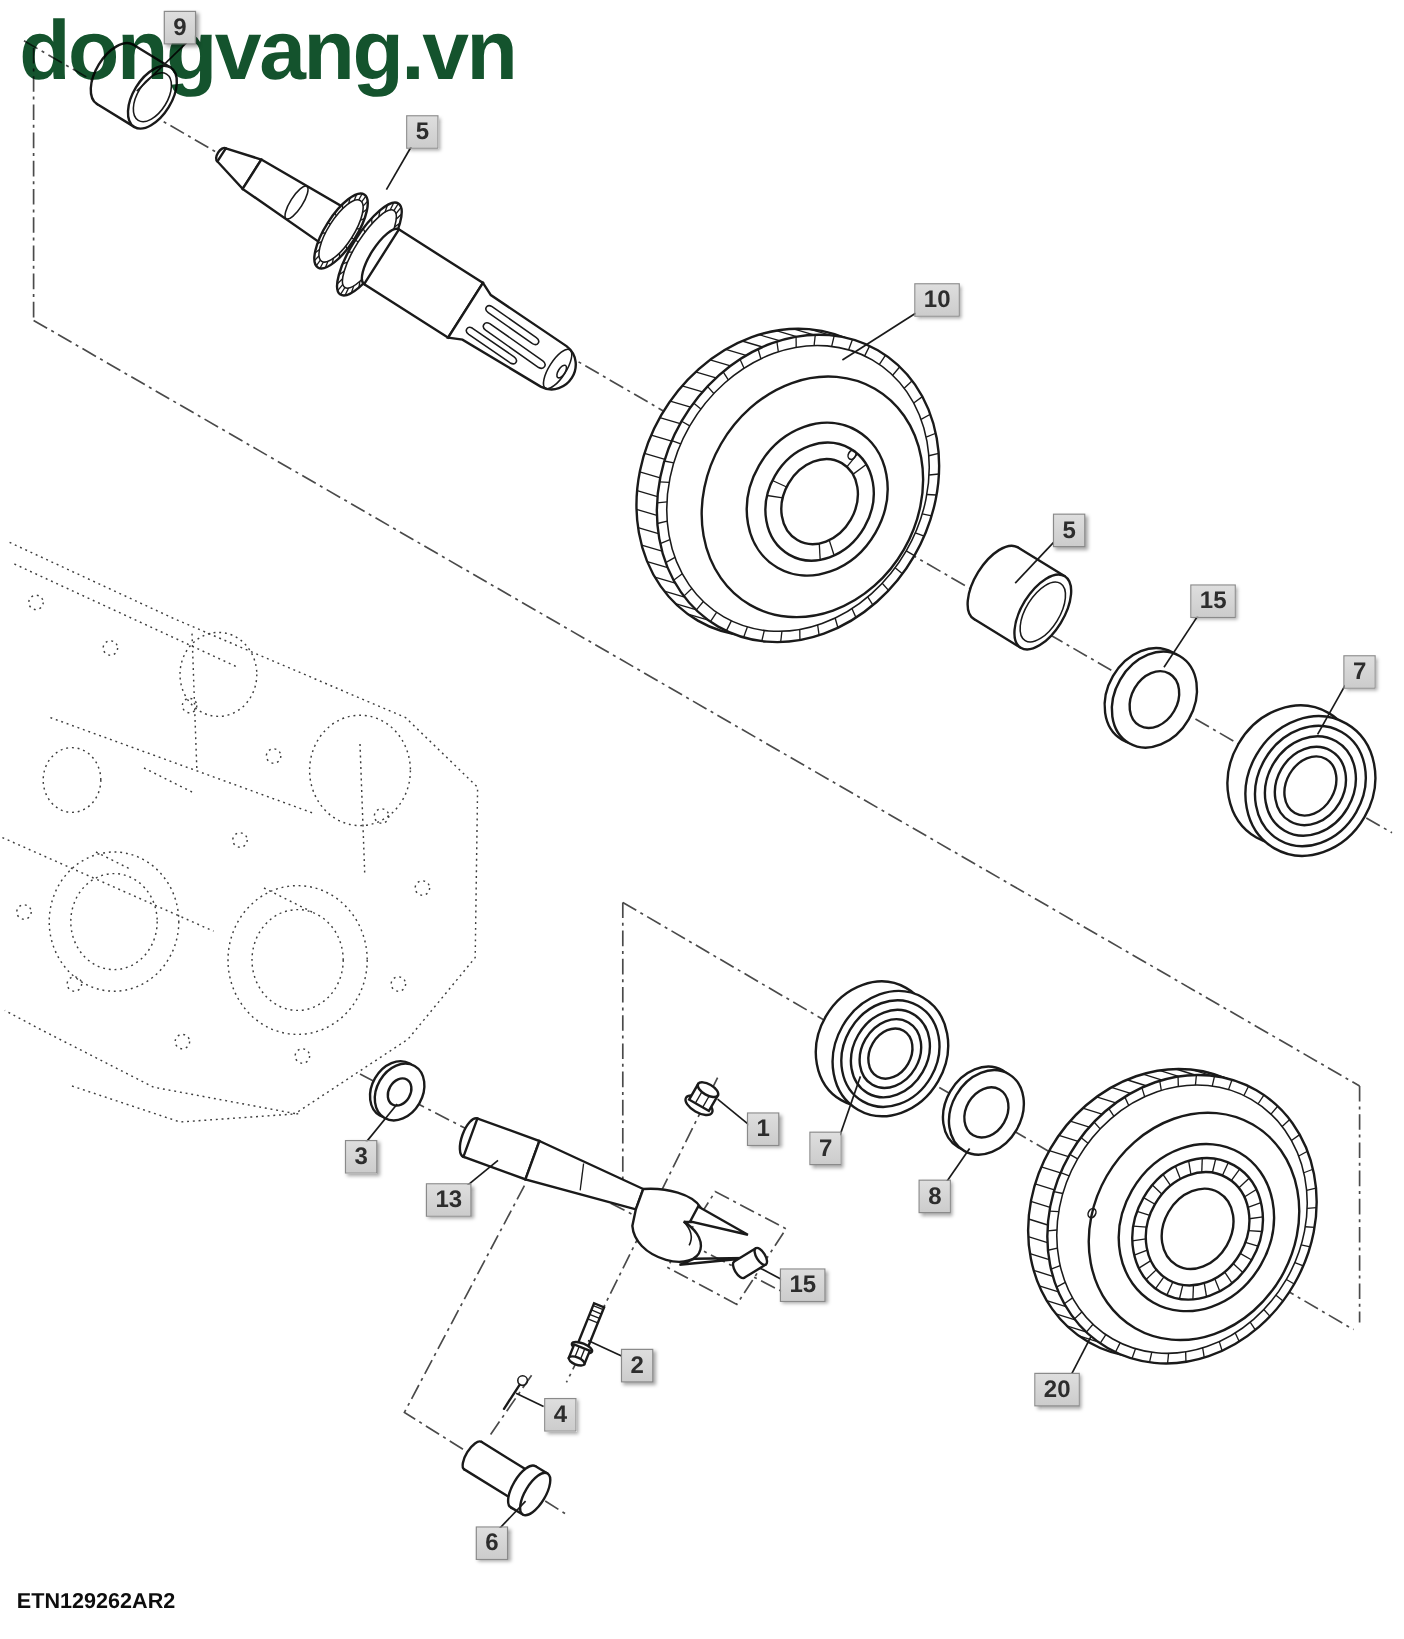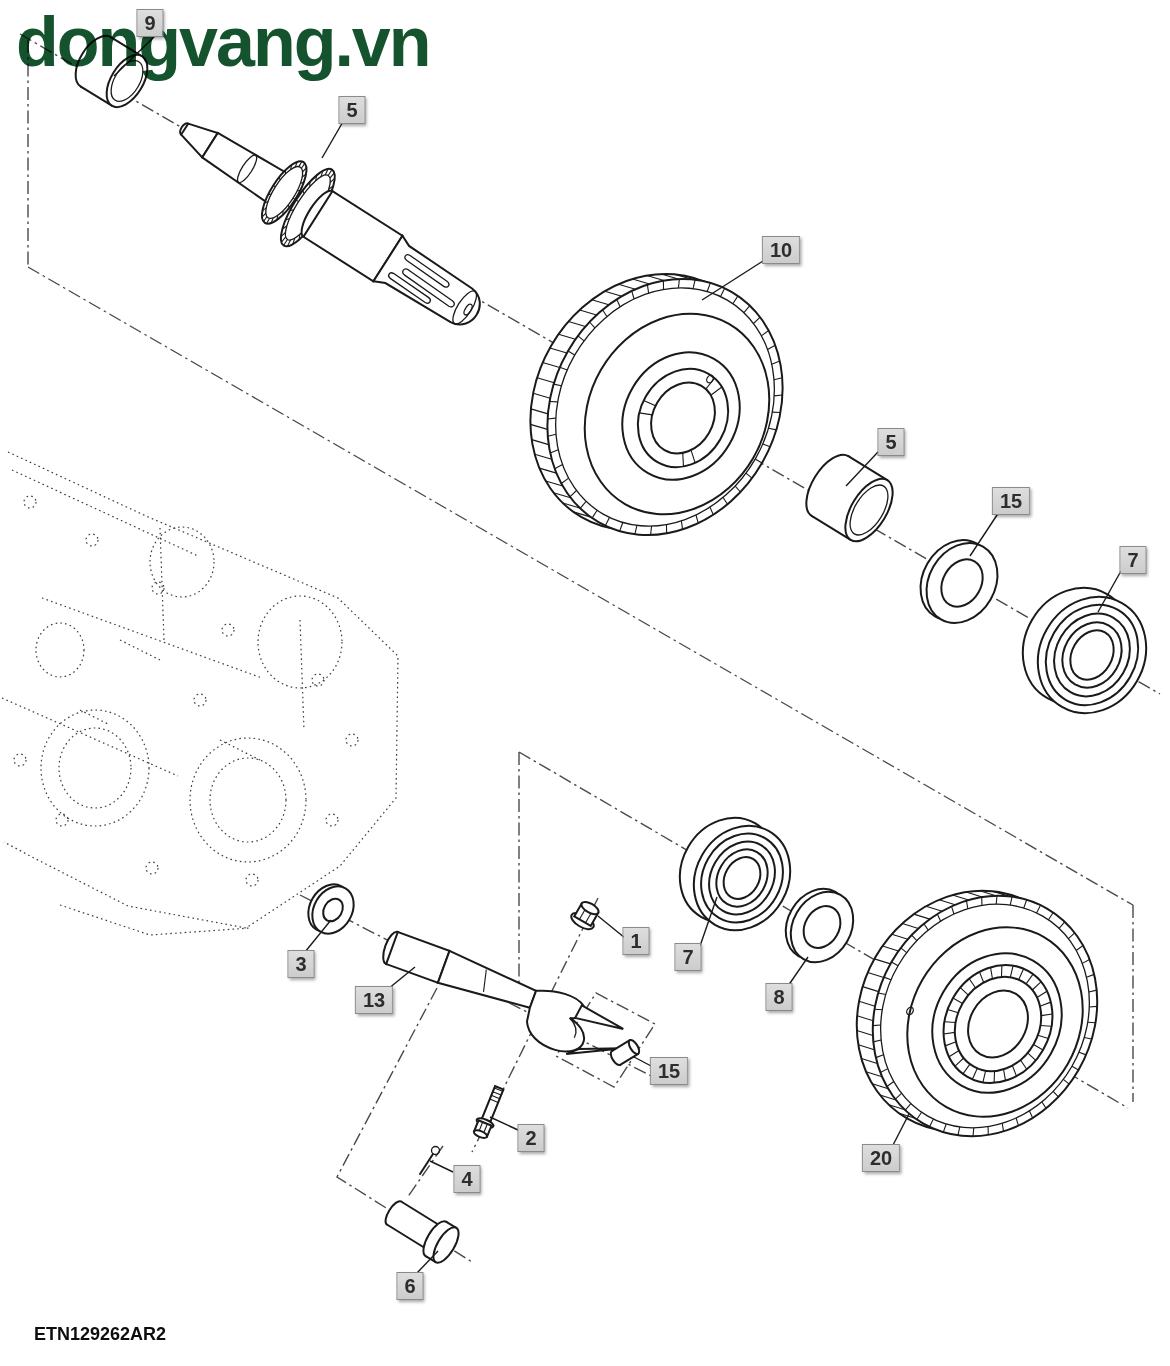--- a/index.html
+++ b/index.html
@@ -17,21 +17,21 @@
   .leader{stroke:#1a1a1a;stroke-width:1.4;}
   
   .watermark{position:absolute;left:16px;top:2px;font-size:70px;font-weight:bold;
              letter-spacing:-2px;mix-blend-mode:multiply;white-space:nowrap;z-index:3;}
   
   .badge{position:absolute;transform:translate(-50%,-50%);z-index:4;
          background:linear-gradient(#dedede,#cccccc);border:1px solid #8a8a8a;
          box-shadow:2px 2px 3px rgba(0,0,0,.35);color:#2d2d2d;font-weight:bold;
          font-size:20px;line-height:1;padding:3px 7px;cursor:pointer;}
   .footer{position:absolute;left:14px;top:1324px;font-size:18px;font-weight:bold;
-          color:#0d0d0d;z-index:4;margin-left:20px;}
+          color:#0d0d0d;z-index:4;}
 </style>
 </head>
 <body>
 
 <div class="stage">
 
   <svg id="cv" width="1170" height="1366" viewBox="0 0 1170 1366">
       <g>
         <path d="M8,452 L146,516 L338,598 L398,656 L396,798 L340,866 L246,928 L128,906 L34,858 L4,842" class="dot"></path>
         <path d="M12,470 L198,556" class="dot"></path>

